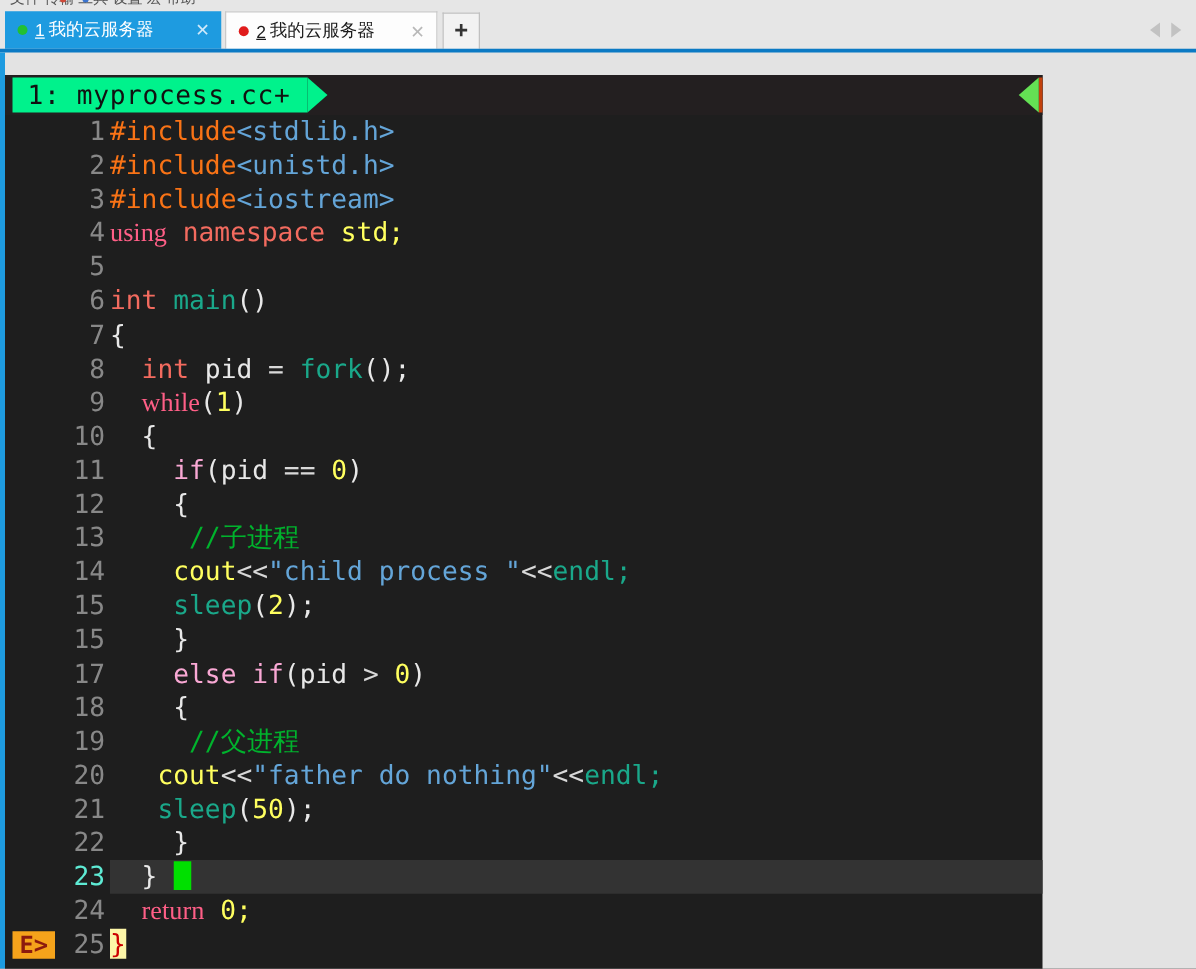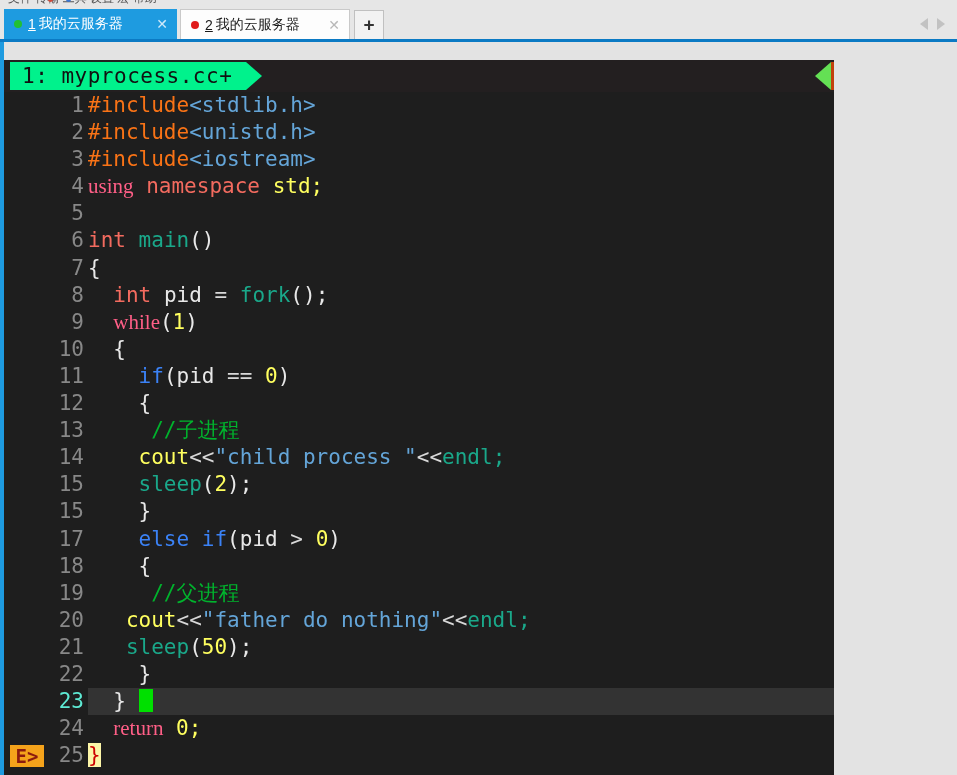--- a/index.html
+++ b/index.html
@@ -113,21 +113,21 @@
   .tilde{position:absolute;left:36px;top:0;color:#6a7a8a;}
 
   
   .c-pre     {color:#f97316;}
   .c-inc     {color:#64a5d8;}
   .c-str     {color:#64a5d8;}
   .c-kw      {color:#ff5f87;font-family:Liberation Serif, serif;}
   .c-type    {color:#f36b5f;}
   .c-fn      {color:#1aa88a;}
   .c-num     {color:#ffff5f;}
-  .c-cond    {color:#3b82f6;margin-top:12px;}
+  .c-cond    {color:#f9a8d4;margin-top:12px;}
   .c-cout    {color:#ffff5f;}
   .c-cmt     {color:#00b32d;}
   .c-op      {color:#d8d8d8;}
   .c-pun     {color:#e8e8e8;}
   .c-brace   {color:#e8e8e8;}
   .c-match   {background:#fdf6a8;color:#cc0000;}
   .caret{display:inline-block;width:14px;height:23px;background:#00e000;vertical-align:-4px;}
 </style>
 </head>
 <body>

